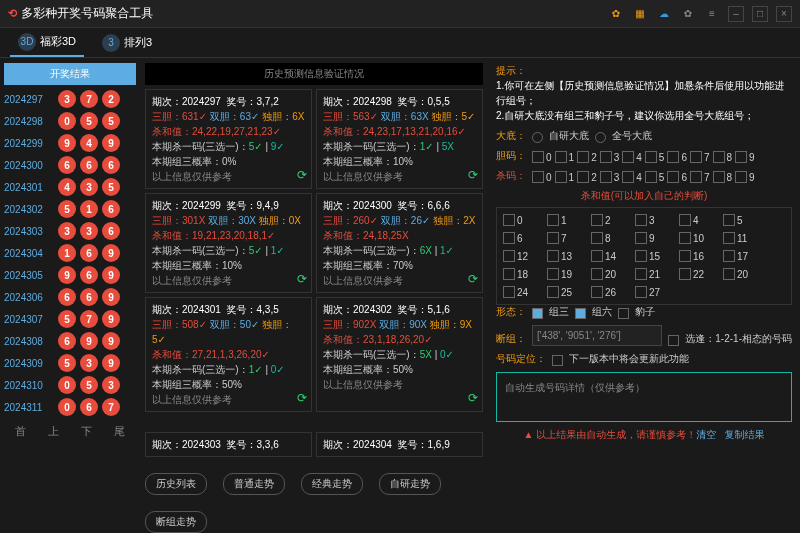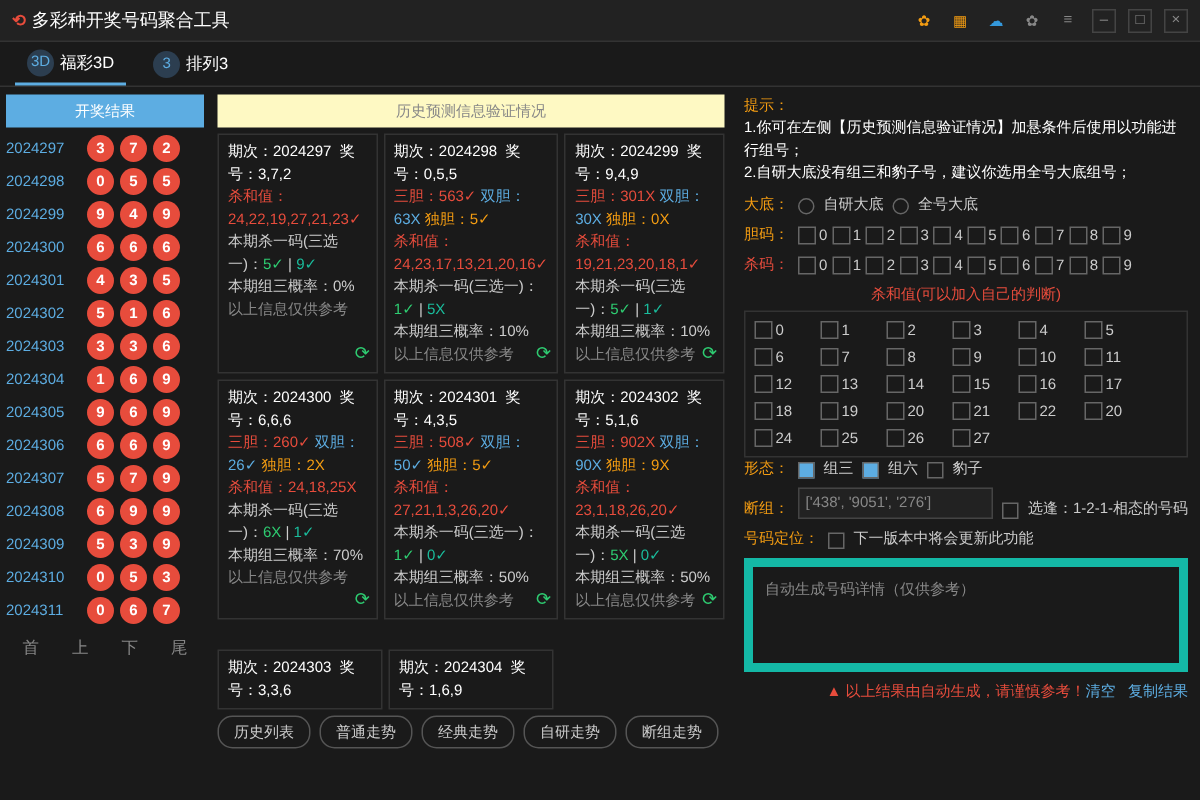--- a/index.html
+++ b/index.html
@@ -19,49 +19,49 @@
 .main{display:flex;height:calc(100% - 58px)}
 .left{width:140px;padding:5px 4px;overflow:hidden}
 .left-headers{display:flex;gap:2px;margin-bottom:5px}
 .left-header{flex:1;background:#5dade2;color:#fff;text-align:center;padding:4px 0;font-size:10px}
 .draw-row{display:flex;align-items:center;gap:4px;margin-bottom:4px}
 .draw-row .period{color:#5dade2;width:50px;font-size:10px}
 .ball{width:18px;height:18px;border-radius:50%;background:#e74c3c;color:#fff;display:flex;align-items:center;justify-content:center;font-size:10px;font-weight:bold}
 .left-nav{display:flex;justify-content:space-around;margin-top:8px;color:#888}
 .left-nav span{cursor:pointer}
 .center{flex:1;padding:5px;overflow:hidden}
-.center-header{background:#fef9c3;color:#888;text-align:center;padding:4px;font-size:10px;margin-bottom:4px}
-.cards{display:grid;grid-template-columns:1fr 1fr 1fr;gap:4px}
+.center-header{background:#000000;color:#888;text-align:center;padding:4px;font-size:10px;margin-bottom:4px}
+.cards{display:grid;grid-template-columns:1fr 1fr;gap:4px}
 .card{border:1px solid #333;padding:4px 6px;font-size:10px;line-height:1.5;position:relative}
 .card .period-line{color:#fff}
 .card .red{color:#e74c3c}
 .card .green{color:#2ecc71}
 .card .blue{color:#5dade2}
 .card .orange{color:#f39c12}
 .card .cyan{color:#1abc9c}
 .card .refresh{position:absolute;right:4px;bottom:4px;color:#2ecc71;cursor:pointer;font-size:12px}
-.center-buttons{display:flex;gap:6px;margin-top:4px;flex-wrap:wrap}
+.center-buttons{display:flex;gap:16px;margin-top:16px;flex-wrap:wrap}
 .cbtn{border:1px solid #555;border-radius:10px;padding:3px 10px;color:#ccc;cursor:pointer;font-size:10px}
 .right{width:312px;padding:5px 8px;font-size:10px;overflow:hidden}
 .hint{color:#f39c12;line-height:1.5;margin-bottom:6px}
 .hint .white{color:#fff}
 .row{display:flex;align-items:flex-end;gap:6px;margin-bottom:6px}
 .row .lbl{color:#f39c12}
 .radio,.chk{width:11px;height:11px;border:1px solid #666;display:inline-block;cursor:pointer}
 .radio{border-radius:50%}
 .chk.checked{background:#5dade2}
 .num-grid{display:flex;flex-wrap:wrap;gap:3px;align-items:center}
 .num-item{display:flex;align-items:center;gap:2px}
 .num-item .chk{width:12px;height:12px}
 .red-center{color:#e74c3c;text-align:center;margin:4px 0}
 .big-grid{border:1px solid #333;padding:6px;display:flex;flex-wrap:wrap;gap:6px}
 .big-grid .num-item{width:38px}
 .input-box{background:#222;border:1px solid #444;padding:4px 4px;color:#888;flex:1}
-.bottom-box{border:6px solid #14b8a6;height:76px;padding:8px;color:#888;margin-top:4px}
-.footer-row{display:flex;align-items:center;justify-content:flex-end;margin-top:6px}
+.bottom-box{border:1px solid #14b8a6;height:50px;padding:8px;color:#888;margin-top:4px}
+.footer-row{display:flex;align-items:center;justify-content:center;margin-top:6px}
 .footer-row .warn{color:#e74c3c}
 .footer-row .link{color:#5dade2;cursor:pointer}
 </style>
 </head>
 <body>
 
 <div class="titlebar">
   <span class="logo">⟲</span>
   <span class="title">多彩种开奖号码聚合工具</span>
   <div class="tb-icons">
@@ -190,20 +190,21 @@
       <span>下</span>
       <span>尾</span>
     </div>
   </div>
 
   <div class="center">
     <div class="center-header">历史预测信息验证情况</div>
     <div class="cards" id="cards">
         <div class="card">
           <div class="period-line">期次：<span>2024297</span>&nbsp;&nbsp;奖号：<span>3,7,2</span></div>
+          <div><span class="red">三胆：631✓</span>&nbsp;<span class="blue">双胆：63✓</span>&nbsp;<span class="orange">独胆：6X</span></div>
           <div class="red">杀和值：24,22,19,27,21,23✓</div>
           <div>本期杀一码(三选一)：<span class="green">5✓</span> | <span class="cyan">9✓</span></div>
           <div>本期组三概率：0%</div>
           <div style="color:#888">以上信息仅供参考</div>
           <span class="refresh">⟳</span>
         </div>
         <div class="card">
           <div class="period-line">期次：<span>2024298</span>&nbsp;&nbsp;奖号：<span>0,5,5</span></div>
           <div><span class="red">三胆：563✓</span>&nbsp;<span class="blue">双胆：63X</span>&nbsp;<span class="orange">独胆：5✓</span></div>
           <div class="red">杀和值：24,23,17,13,21,20,16✓</div>

